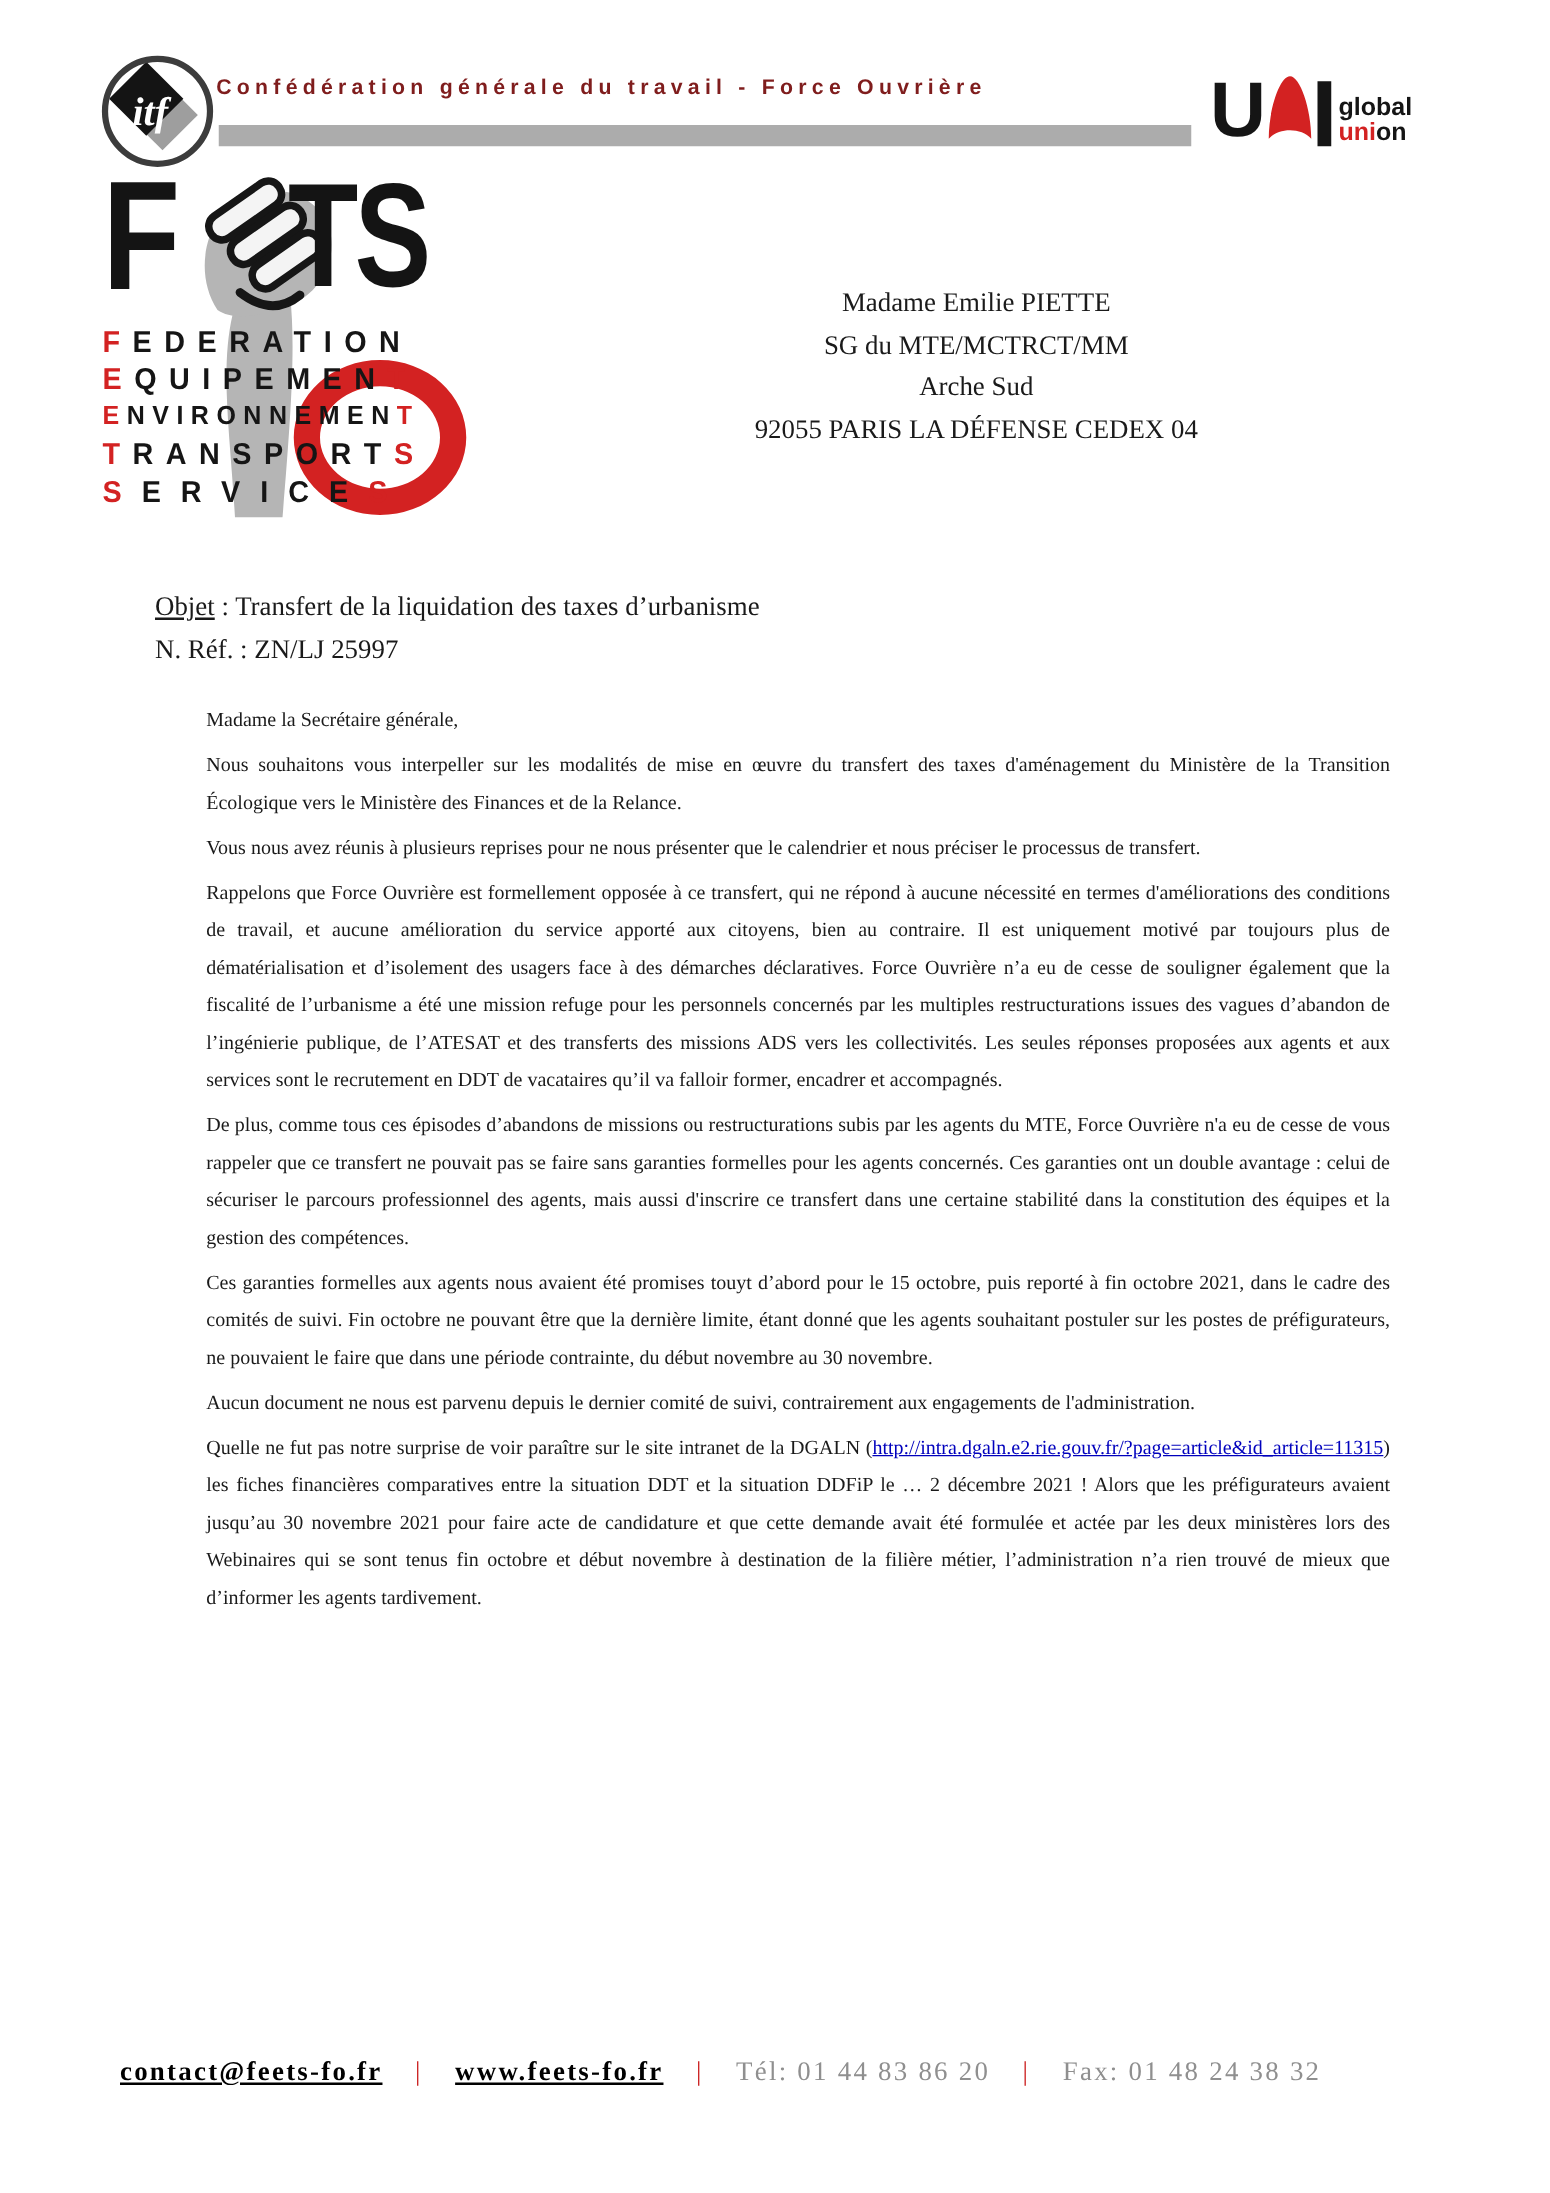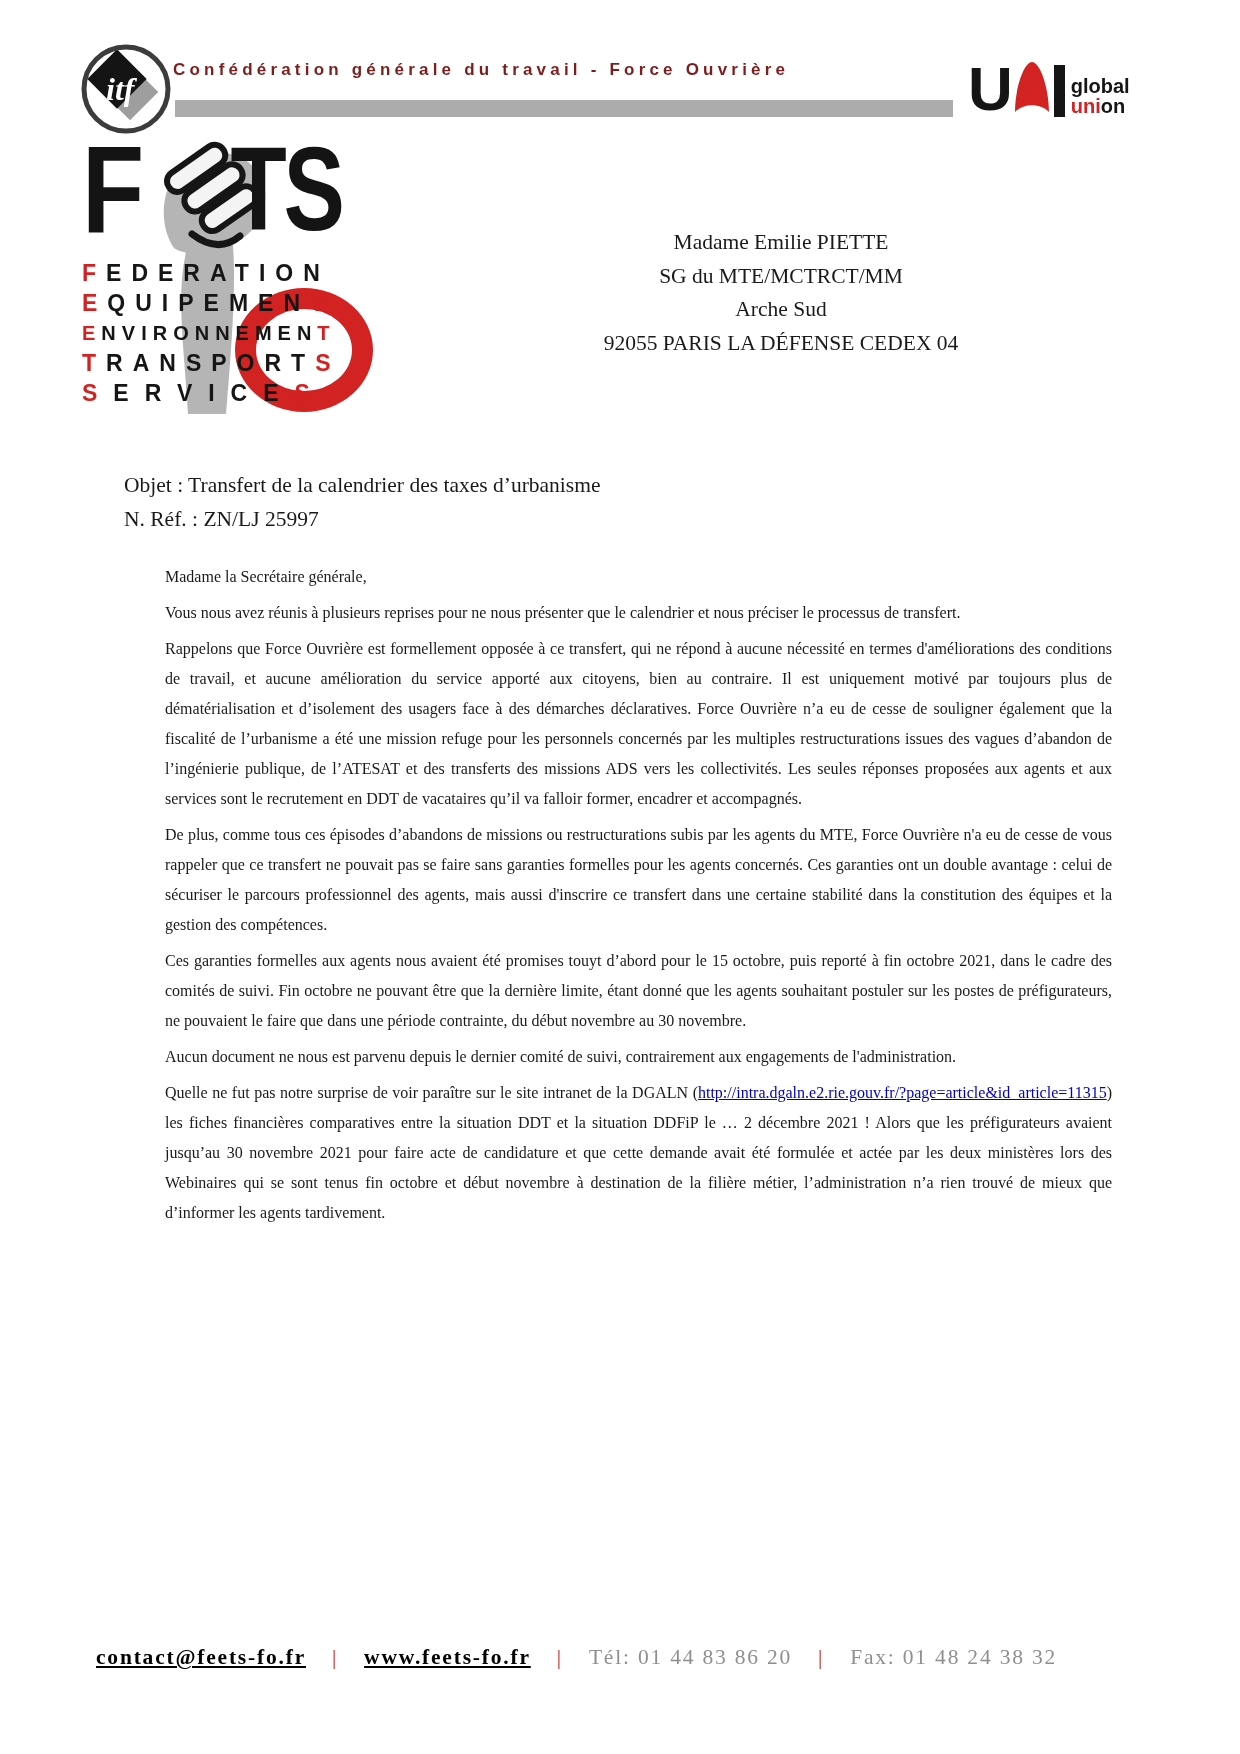--- a/index.html
+++ b/index.html
@@ -32,21 +32,21 @@
   .frow{height:30px;line-height:30px;font-family:"Liberation Sans",sans-serif;font-weight:bold;
         font-size:23px;white-space:nowrap;transform:scaleY(1.05);}
   .ls10{letter-spacing:10px;} .ls6{letter-spacing:6px;font-size:20px;} .ls16{letter-spacing:16px;}
   .red{color:#d32222;} .blk{color:#151515;}
 
   
   .date-line{position:absolute;left:560px;top:152px;width:450px;text-align:right;font-size:22px;}
   .recipient{position:absolute;left:515px;top:226px;width:492px;text-align:center;
              font-size:21.5px;line-height:33.5px;}
   .objet{position:absolute;left:104px;top:468px;font-size:21.5px;line-height:34px;}
-  .u{}
+  .u{text-decoration:underline;}
 
   
   .body{position:absolute;left:145px;top:562px;width:947px;font-size:16px;line-height:30px;
         text-align:justify;}
   .body p{margin:0 0 6px 0;}
   .salut{text-align:left;}
   .ilink{color:#0000bd;text-decoration:underline;word-break:break-all;}
 
   
   .f-address{position:absolute;left:0;top:1605px;width:1240px;text-align:center;color:#8f8f8f;
@@ -113,26 +113,27 @@
   </div>
 
   <div class="recipient">
     <div>Madame Emilie PIETTE</div>
     <div>SG du MTE/MCTRCT/MM</div>
     <div>Arche Sud</div>
     <div>92055 PARIS LA DÉFENSE CEDEX 04</div>
   </div>
 
   <div class="objet">
-    <div><span class="u">Objet</span><span> : Transfert de la calendrier des taxes d’urbanisme</span></div>
+    <div><span class="u">Objet</span><span> : Transfert de la liquidation des taxes d’urbanisme</span></div>
     <div>N. Réf. : ZN/LJ 25997</div>
   </div>
 
   <div class="body">
     <p class="salut">Madame la Secrétaire générale,</p>
+    <p>Nous souhaitons vous interpeller sur les modalités de mise en œuvre du transfert des taxes d'aménagement du Ministère de la Transition Écologique vers le Ministère des Finances et de la Relance.</p>
     <p>Vous nous avez réunis à plusieurs reprises pour ne nous présenter que le calendrier et nous préciser le processus de transfert.</p>
     <p>Rappelons que Force Ouvrière est formellement opposée à ce transfert, qui ne répond à aucune nécessité en termes d'améliorations des conditions de travail, et aucune amélioration du service apporté aux citoyens, bien au contraire. Il est uniquement motivé par toujours plus de dématérialisation et d’isolement des usagers face à des démarches déclaratives. Force Ouvrière n’a eu de cesse de souligner également que la fiscalité de l’urbanisme a été une mission refuge pour les personnels concernés par les multiples restructurations issues des vagues d’abandon de l’ingénierie publique, de l’ATESAT et des transferts des missions ADS vers les collectivités. Les seules réponses proposées aux agents et aux services sont le recrutement en DDT de vacataires qu’il va falloir former, encadrer et accompagnés.</p>
     <p>De plus, comme tous ces épisodes d’abandons de missions ou restructurations subis par les agents du MTE, Force Ouvrière n'a eu de cesse de vous rappeler que ce transfert ne pouvait pas se faire sans garanties formelles pour les agents concernés. Ces garanties ont un double avantage : celui de sécuriser le parcours professionnel des agents, mais aussi d'inscrire ce transfert dans une certaine stabilité dans la constitution des équipes et la gestion des compétences.</p>
     <p>Ces garanties formelles aux agents nous avaient été promises touyt d’abord pour le 15 octobre, puis reporté à fin octobre 2021, dans le cadre des comités de suivi. Fin octobre ne pouvant être que la dernière limite, étant donné que les agents souhaitant postuler sur les postes de préfigurateurs, ne pouvaient le faire que dans une période contrainte, du début novembre au 30 novembre.</p>
     <p>Aucun document ne nous est parvenu depuis le dernier comité de suivi, contrairement aux engagements de l'administration.</p>
     <p><span>Quelle ne fut pas notre surprise de voir paraître sur le site intranet de la DGALN (</span><a href="#" class="ilink">http://intra.dgaln.e2.rie.gouv.fr/?page=article&amp;id_article=11315</a><span>) les fiches financières comparatives entre la situation DDT et la situation DDFiP le … 2 décembre 2021 ! Alors que les préfigurateurs avaient jusqu’au 30 novembre 2021 pour faire acte de candidature et que cette demande avait été formulée et actée par les deux ministères lors des Webinaires qui se sont tenus fin octobre et début novembre à destination de la filière métier, l’administration n’a rien trouvé de mieux que d’informer les agents tardivement.</span></p>
   </div>
 
   <div class="f-contacts">
     <a href="#" class="flink">contact@feets-fo.fr</a>

